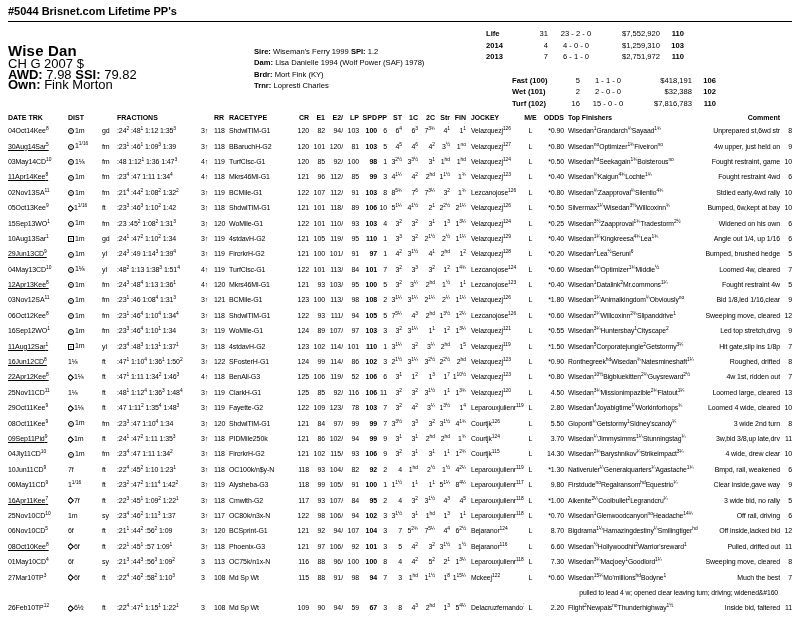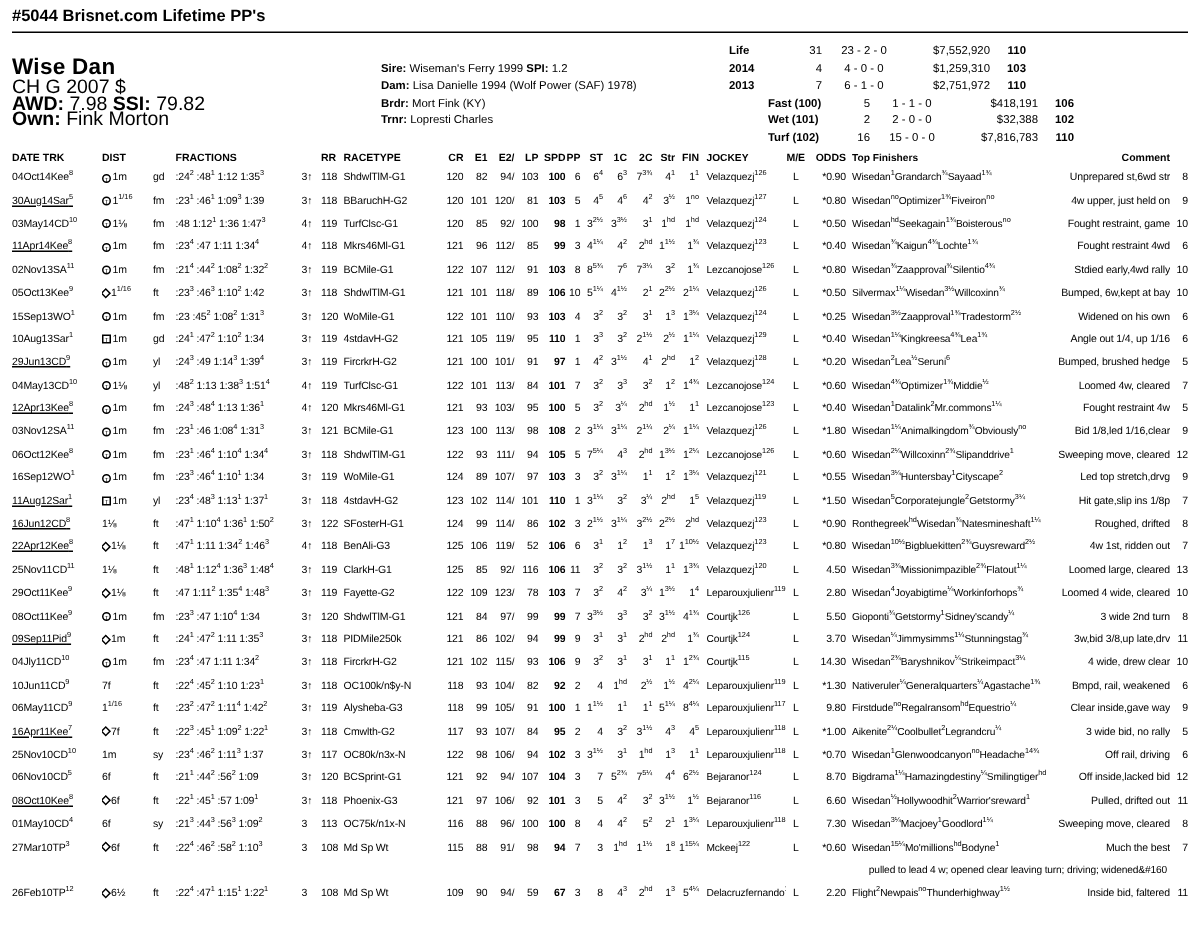--- a/index.html
+++ b/index.html
@@ -11,21 +11,21 @@
   
   .hdr{display:flex;align-items:center;}
   .hname{width:246px;}
   .nm{font-size:15px;font-weight:bold;letter-spacing:.2px;line-height:16px;}
   .hline{font-size:13px;line-height:10.5px;}
   .hline b{font-weight:bold;}
   .hped{width:232px;font-size:7.6px;line-height:11.5px;padding-top:3px;}
   .hped b{font-weight:bold;}
   .hstats{display:flex;padding-top:3px;flex-direction:column;}
   .statgrp{font-size:7.6px;line-height:11.5px;}
-  .statgrp.g2{margin-left:26px;}
+  .statgrp.g2{margin-left:26px;margin-top:12px;}
   .strow{display:flex;}
   .strow .lb{width:46px;font-weight:bold;}
   .strow .s1{width:16px;text-align:right;}
   .strow .s2{width:56px;text-align:center;}
   .strow .s3{width:56px;text-align:right;}
   .strow .s4{width:24px;text-align:right;font-weight:bold;}
   .statgrp.g2 .lb{width:52px;}
   
   table{border-collapse:collapse;table-layout:fixed;width:784px;margin-top:5px;}
   th{font-size:7px;font-weight:bold;padding:0 0 2px 0;white-space:nowrap;overflow:hidden;text-align:left;}

